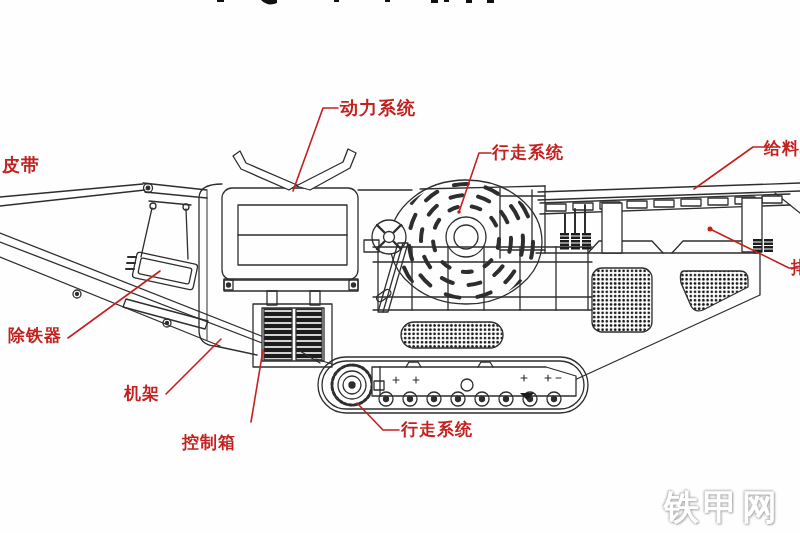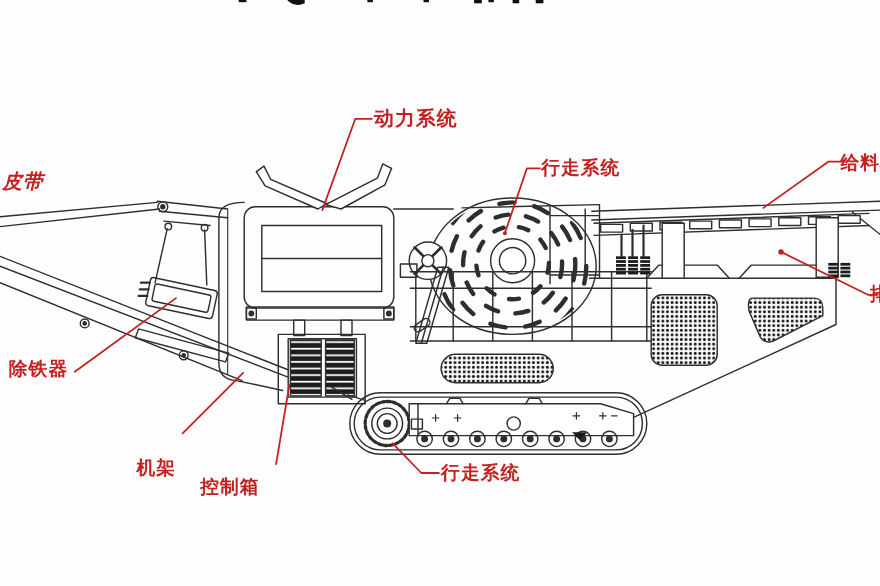--- a/index.html
+++ b/index.html
@@ -247,24 +247,25 @@
     <path d="M338,108 L323,108 L293,191"></path>
     <path d="M491,153 L479,153 L459,212"></path>
     <circle cx="459" cy="212" r="1.8" fill="#c3211f" stroke="none"></circle>
     <path d="M767,147 L753,147 L694,189"></path>
     <path d="M710,229 L789,268 L798,268"></path>
     <circle cx="710" cy="229" r="2.5" fill="#c3211f" stroke="none"></circle>
     <path d="M399,430 L383,430 L357,403"></path>
   </g>
 </svg>
 
-<div class="lbl big" style="left:2px;top:156px;font-style:italic;">皮带</div>
+<div class="lbl big" style="left:2px;top:156px;">皮带</div>
 <div class="lbl" style="left:8px;top:327px;">除铁器</div>
-<div class="lbl" style="left:124px;top:385px;margin-top:32px;">机架</div>
+<div class="lbl" style="left:124px;top:385px;">机架</div>
 <div class="lbl" style="left:182px;top:434px;">控制箱</div>
 <div class="lbl big" style="left:340px;top:99px;">动力系统</div>
 <div class="lbl" style="left:492px;top:144px;">行走系统</div>
 <div class="lbl" style="left:401px;top:421px;">行走系统</div>
 <div class="lbl" style="left:764px;top:140px;">给料机</div>
 <div class="lbl" style="left:791px;top:259px;">排料口</div>
 
+<div class="watermark">铁甲网</div>
 
 </div>
 
 </body></html>

